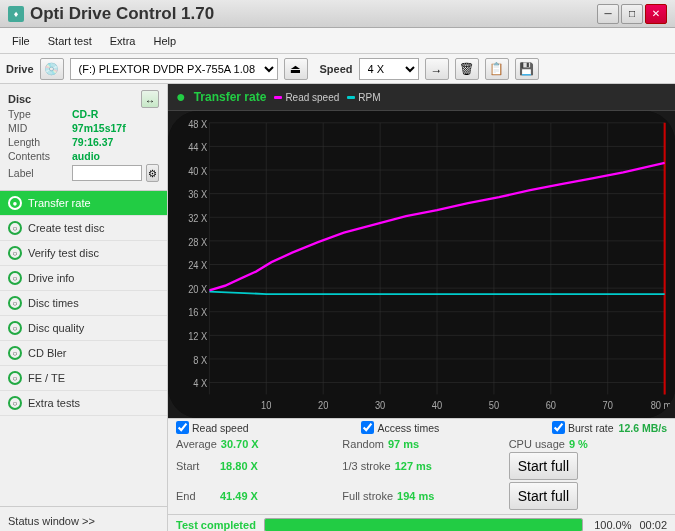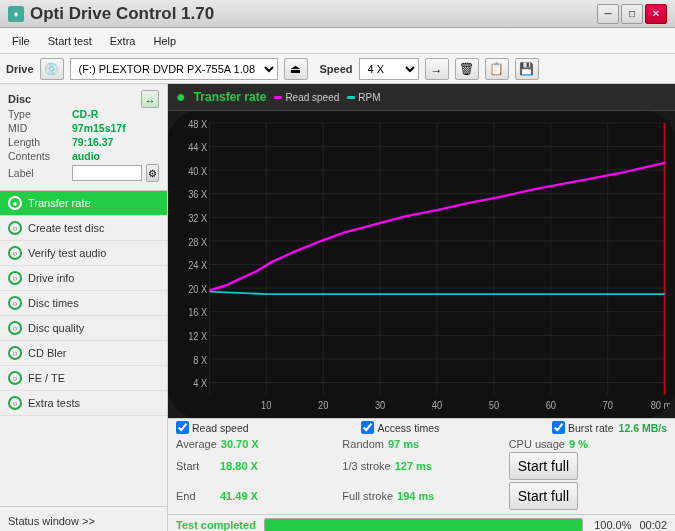--- a/index.html
+++ b/index.html
@@ -452,21 +452,21 @@
       <div class="nav-item active">
         <div class="nav-icon">●</div>
         <span>Transfer rate</span>
       </div>
       <div class="nav-item">
         <div class="nav-icon">○</div>
         <span>Create test disc</span>
       </div>
       <div class="nav-item">
         <div class="nav-icon">○</div>
-        <span>Verify test audio</span>
+        <span>Verify test disc</span>
       </div>
       <div class="nav-item">
         <div class="nav-icon">○</div>
         <span>Drive info</span>
       </div>
       <div class="nav-item">
         <div class="nav-icon">○</div>
         <span>Disc times</span>
       </div>
       <div class="nav-item">

